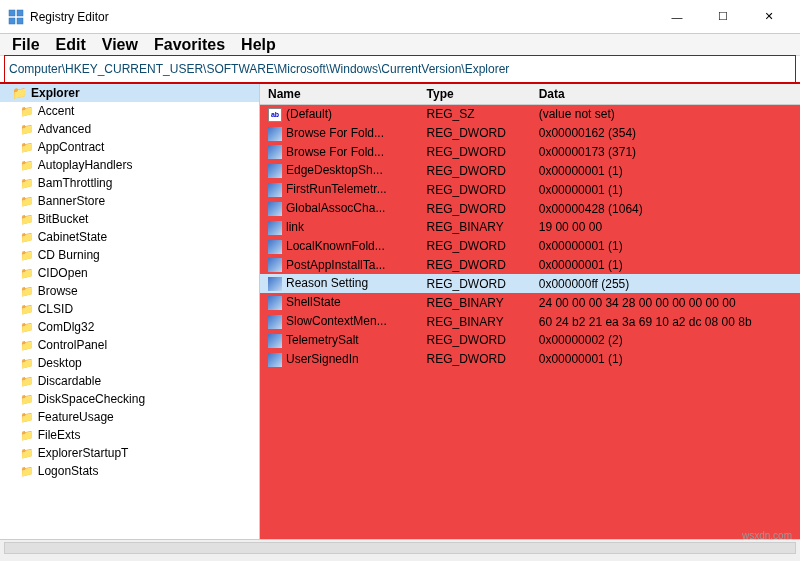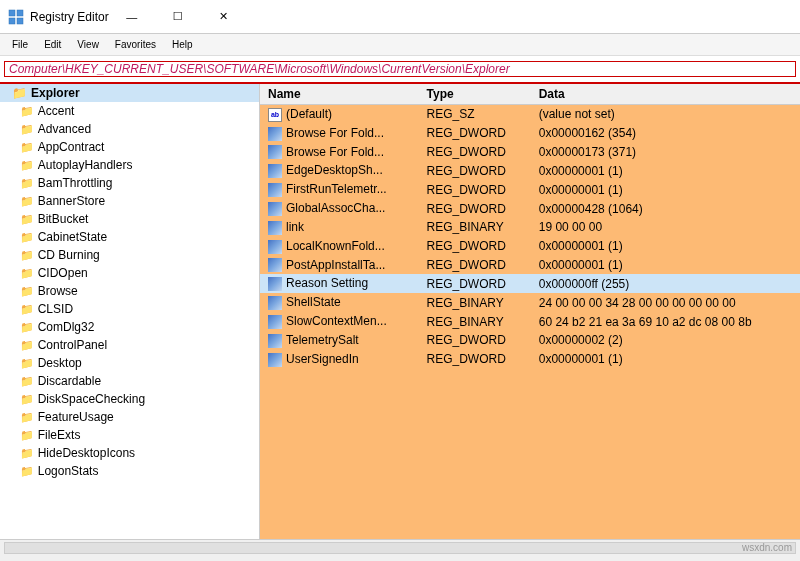--- a/index.html
+++ b/index.html
@@ -10,20 +10,21 @@
       width: 800px;
       height: 561px;
       overflow: hidden;
     }
 
     
     .title-bar {
       background: #fff;
       display: flex;
       align-items: center;
+      justify-content: space-between;
       padding: 6px 8px;
       border-bottom: 1px solid #ccc;
       height: 34px;
     }
     .title-bar-left {
       display: flex;
       align-items: center;
       gap: 6px;
     }
     .title-icon {
@@ -57,43 +58,43 @@
       background: #f5f5f5;
       display: flex;
       padding: 2px 4px;
       border-bottom: 1px solid #ddd;
       height: 22px;
       align-items: center;
     }
     .menu-item {
       padding: 2px 8px;
       cursor: pointer;
-      font-size: 10px;
-      color: #000;
+      font-size: 16px;
+      color: #000;
+      font-weight: bold;
     }
 
     
     .address-bar {
       background: #fff;
       display: flex;
       align-items: center;
       padding: 3px 4px;
       border-bottom: 2px solid #cc0000;
       height: 28px;
     }
     .address-input {
       flex: 1;
       border: 1px solid #cc0000;
       outline: none;
       font-size: 12px;
       padding: 1px 4px;
-      height: 16px;
-      color: #be185d;
+      height: 28px;
+      color: #0c4a6e;
       background: #fff;
-      font-style: italic;
     }
 
     
     .main-area {
       display: flex;
       height: calc(561px - 34px - 22px - 28px - 22px);
     }
 
     
     .tree-panel {
@@ -121,21 +122,21 @@
       cursor: pointer;
       display: flex;
       align-items: center;
       gap: 4px;
       white-space: nowrap;
     }
 
     
     .values-panel {
       flex: 1;
-      background: #fdba74;
+      background: #ef4444;
       overflow-y: auto;
       overflow-x: auto;
     }
     .values-table {
       width: 100%;
       border-collapse: collapse;
     }
     .values-table th {
       background: #f0f0f0;
       border-bottom: 1px solid #ccc;
@@ -173,21 +174,21 @@
       position: relative;
     }
 
     
     ::-webkit-scrollbar { width: 14px; height: 14px; }
     ::-webkit-scrollbar-track { background: #f0f0f0; }
     ::-webkit-scrollbar-thumb { background: #c0c0c0; border: 1px solid #999; }
 
     .watermark {
       position: fixed;
-      bottom: 8px;
+      bottom: 20px;
       right: 8px;
       font-size: 10px;
       color: #999;
       z-index: 100;
     }
   </style>
 </head>
 <body>
 
 <div class="title-bar">
@@ -298,21 +299,21 @@
         <div class="tree-item">
           <span style="color:#d4a017;font-size:11px;">📁</span>
           <span>FeatureUsage</span>
         </div>
         <div class="tree-item">
           <span style="color:#d4a017;font-size:11px;">📁</span>
           <span>FileExts</span>
         </div>
         <div class="tree-item">
           <span style="color:#d4a017;font-size:11px;">📁</span>
-          <span>HideDesktopIcons</span>
+          <span>ExplorerStartupT</span>
         </div>
         <div class="tree-item">
           <span style="color:#d4a017;font-size:11px;">📁</span>
           <span>LogonStats</span>
         </div>
       </div>
   </div>
 
   <div class="values-panel">
     <table class="values-table">

